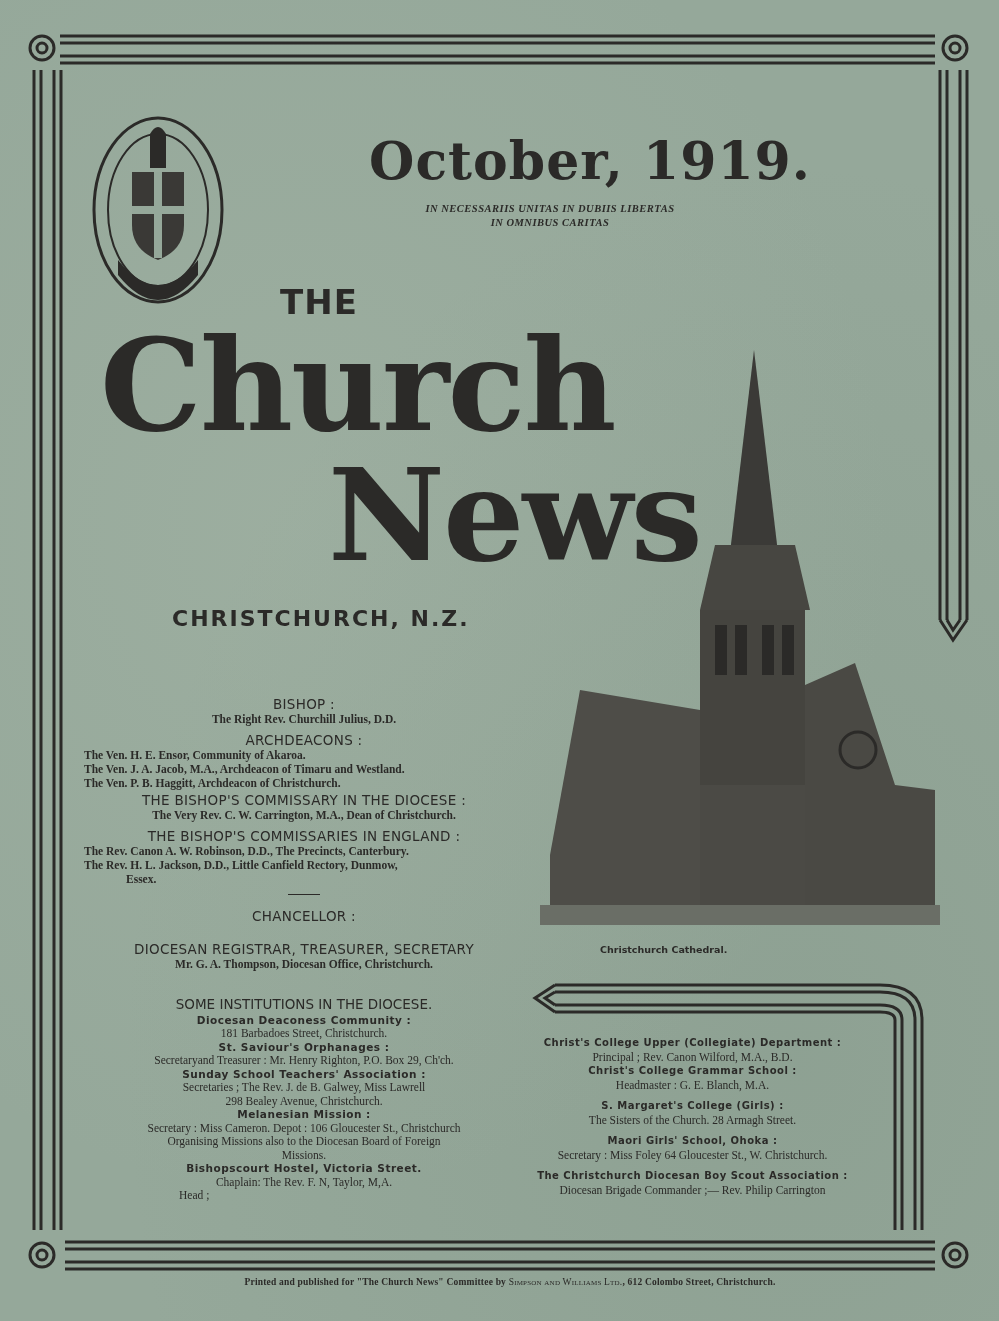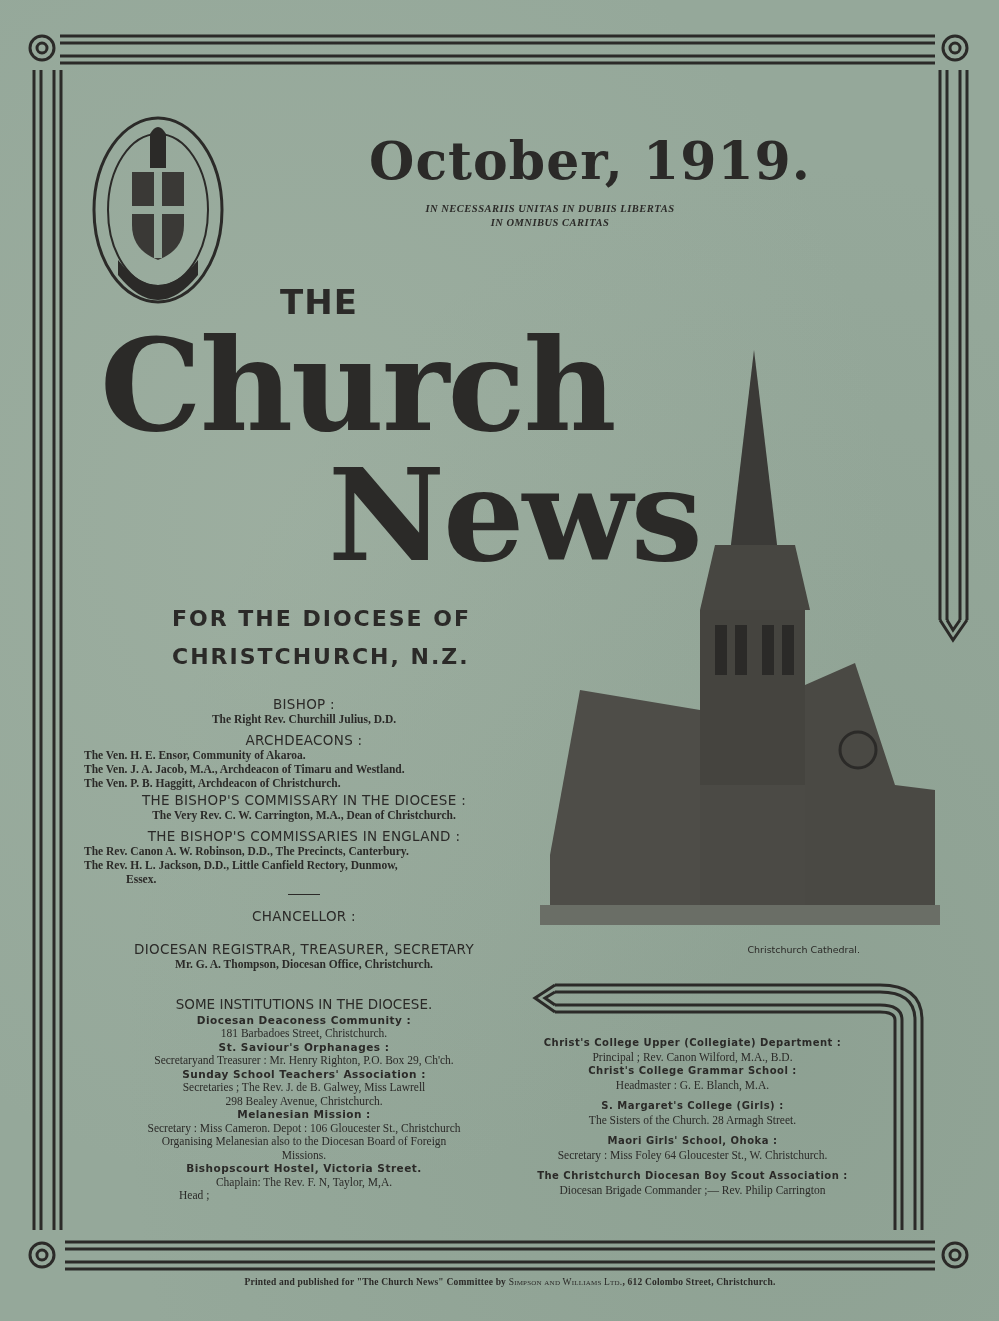--- a/index.html
+++ b/index.html
@@ -23,21 +23,21 @@
   .officers .hd { font-family:"DejaVu Sans", sans-serif; font-size:13.5px; letter-spacing:0.3px; margin-top:7px; line-height:15px; }
   .officers .left { text-align:left; font-weight:bold; }
   .officers .b { font-weight:bold; }
   .rule { width:32px; height:1px; background:#2b2a28; margin:8px auto 4px; }
   .inst { left:84px; top:998px; width:440px; font-size:11.5px; line-height:13.5px; text-align:center; }
   .inst .hd { font-family:"DejaVu Sans", sans-serif; font-size:13.5px; margin-bottom:2px; }
   .inst .t { font-family:"DejaVu Sans", sans-serif; font-weight:bold; font-size:10.5px; letter-spacing:0.5px; }
   .inst2 { left:515px; top:1036px; width:355px; font-size:11.5px; line-height:14px; text-align:center; }
   .inst2 .t { font-family:"DejaVu Sans", sans-serif; font-weight:bold; font-size:10px; letter-spacing:0.5px; }
   .gap { height:7px; }
-  .caption { left:600px; top:944px; width:260px; text-align:right; font-family:"DejaVu Sans", sans-serif; font-weight:normal; font-size:9.5px; }
+  .caption { left:600px; top:944px; width:260px; text-align:left; font-family:"DejaVu Sans", sans-serif; font-weight:bold; font-size:9.5px; }
   .footer { left:130px; top:1277px; width:760px; text-align:center; font-family:"Liberation Serif", serif; font-weight:bold; font-size:9.5px; letter-spacing:0.2px; }
   .footer .sc { font-variant:small-caps; font-weight:normal; }
   .seal { left:88px; top:110px; }
   .cathedral { left:540px; top:345px; }
 </style>
 </head>
 <body>
 
 <svg class="border-svg" width="999" height="1321" viewBox="0 0 999 1321">
   <g fill="none" stroke="#2b2a28" stroke-width="3">
@@ -119,21 +119,20 @@
 <div class="abs date">October, 1919.</div>
 <div class="abs motto">
   <div>IN NECESSARIIS UNITAS   IN DUBIIS LIBERTAS</div>
   <div>IN OMNIBUS CARITAS</div>
 </div>
 
 <div class="abs the">THE</div>
 <div class="abs church">Church</div>
 <div class="abs news">News</div>
 <div class="abs for">
-  <div>FOR THE DIOCESE OF</div>
   <div>CHRISTCHURCH, N.Z.</div>
 </div>
 
 <div class="abs officers">
   <div class="hd">BISHOP :</div>
   <div class="b">The Right Rev. Churchill Julius, D.D.</div>
   <div class="hd">ARCHDEACONS :</div>
   <div class="left">The Ven. H. E. Ensor, Community of Akaroa.</div>
   <div class="left">The Ven. J. A. Jacob, M.A., Archdeacon of Timaru and Westland.</div>
   <div class="left">The Ven. P. B. Haggitt, Archdeacon of Christchurch.</div>
@@ -153,21 +152,21 @@
   <div class="hd">SOME INSTITUTIONS IN THE DIOCESE.</div>
   <div class="t">Diocesan Deaconess Community :</div>
   <div>181 Barbadoes Street, Christchurch.</div>
   <div class="t">St. Saviour's Orphanages :</div>
   <div>Secretaryand Treasurer :   Mr. Henry Righton, P.O. Box 29, Ch'ch.</div>
   <div class="t">Sunday School Teachers' Association :</div>
   <div>Secretaries ;   The Rev. J. de B. Galwey,   Miss Lawrell</div>
   <div>298 Bealey Avenue, Christchurch.</div>
   <div class="t">Melanesian Mission :</div>
   <div>Secretary :  Miss Cameron.  Depot : 106 Gloucester St., Christchurch</div>
-  <div>Organising Melanesian also to the Diocesan Board of Foreign</div>
+  <div>Organising Missions also to the Diocesan Board of Foreign</div>
   <div>Missions.</div>
   <div class="t">Bishopscourt Hostel, Victoria Street.</div>
   <div>Chaplain: The Rev. F. N, Taylor, M,A.</div>
   <div style="text-align:left;padding-left:95px">Head ;</div>
 </div>
 
 <div class="abs inst2">
   <div class="t">Christ's College Upper (Collegiate) Department :</div>
   <div>Principal ;  Rev. Canon Wilford, M.A., B.D.</div>
   <div class="t">Christ's College Grammar School :</div>

